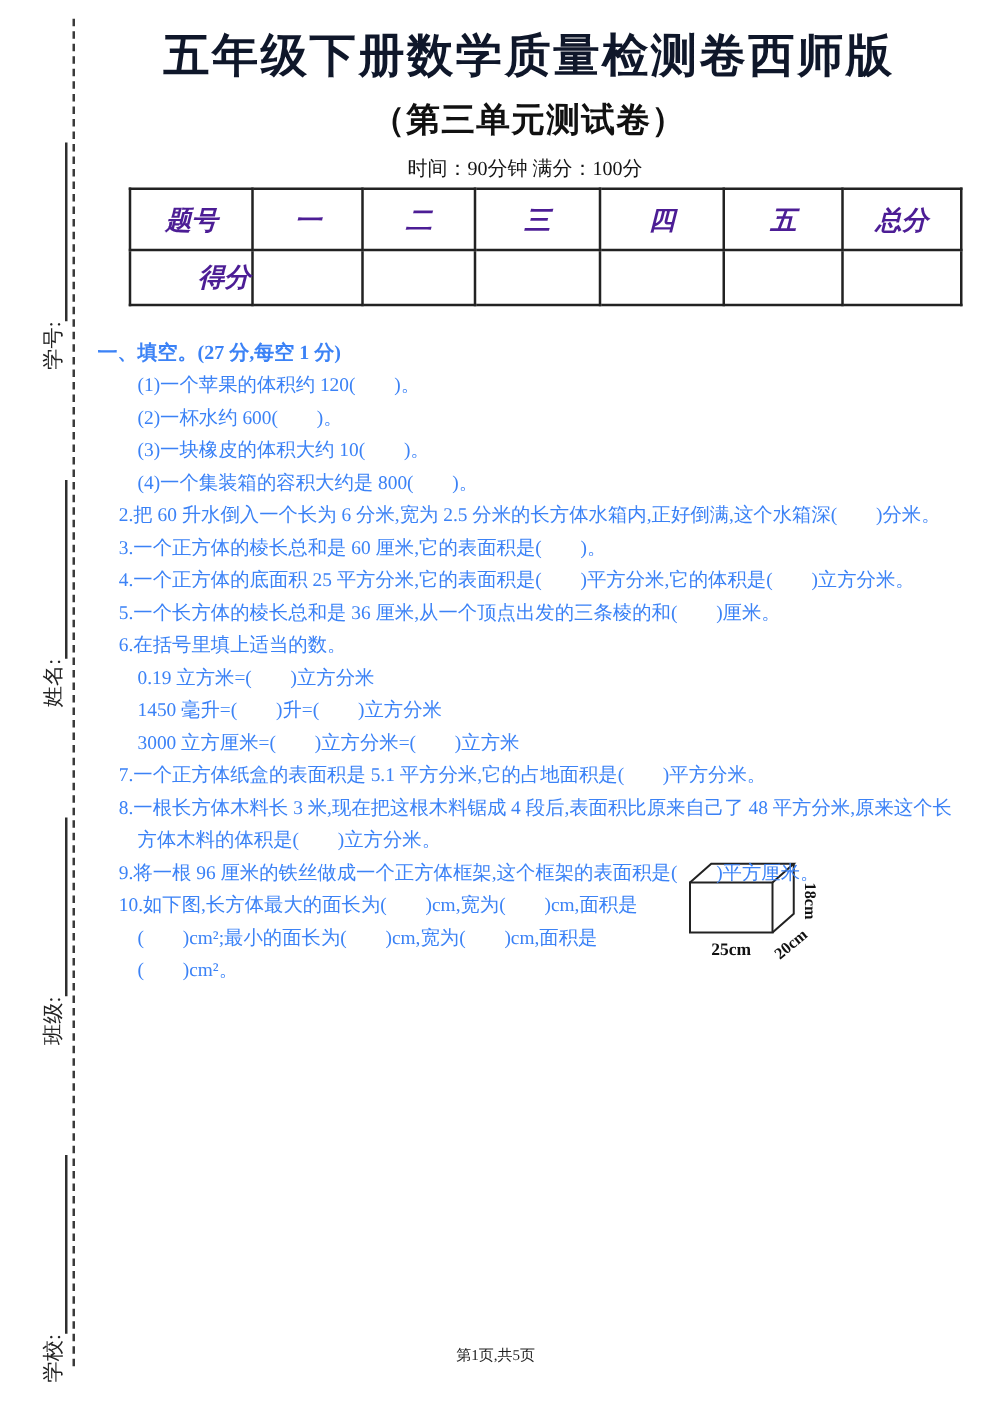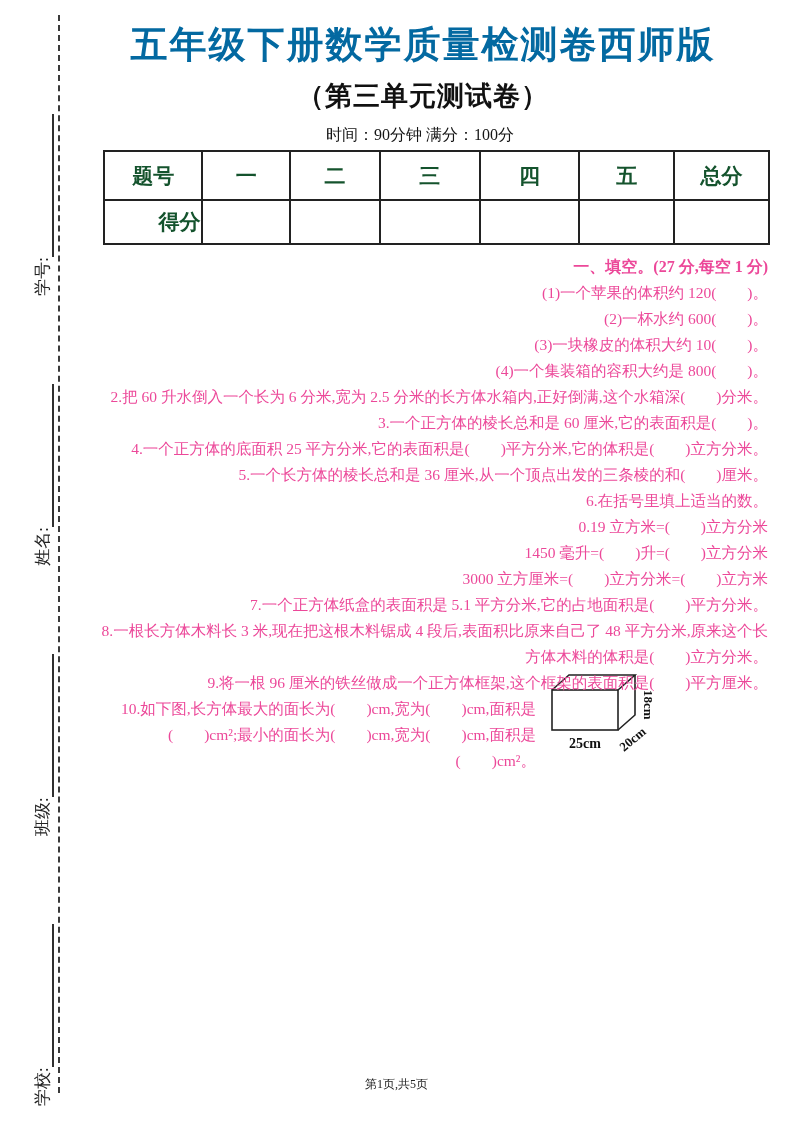--- a/index.html
+++ b/index.html
@@ -18,40 +18,40 @@
     transform:rotate(-90deg);transform-origin:0 0;
     display:flex;justify-content:space-between;align-items:center;
     font-size:17px;color:#222;
   }
   .stub-entry{display:flex;align-items:flex-end;}
   .stub-blank{display:inline-block;width:143px;height:15px;border-bottom:2px solid #2f2f2f;}
   
   .content{position:absolute;left:78px;top:0;width:690px;}
   .title{
     margin:20px 0 0 0;text-align:center;font-size:37px;font-weight:bold;
-    letter-spacing:2px;color:#0369a1;
+    letter-spacing:2px;color:#0f172a;
   }
   .subtitle{
     margin:8px 0 0 0;text-align:center;font-size:27px;font-weight:bold;
     letter-spacing:1px;color:#111;
   }
   .meta{margin:11px 6px 4px 0;text-align:center;font-size:16px;color:#151515;}
   table.score{
     border-collapse:collapse;table-layout:fixed;
     width:667px;margin-left:25px;
   }
   table.score td{
     border:2.2px solid #222;text-align:center;vertical-align:middle;
-    font-size:21px;font-weight:bold;color:#14532d;
+    font-size:21px;font-weight:bold;color:#4c1d95;font-style:italic;
   }
   tr.hdr td{height:45px;}
   tr.scr td{height:40px;}
   tr.scr td.lbl{font-weight:bold;text-align:right;}
   
-  .questions{margin-top:9px;font-size:15.5px;line-height:26px;color:#ec4899;width:690px;text-align:right;}
+  .questions{margin-top:25px;font-size:15.5px;line-height:26px;color:#3b82f6;width:690px;}
   .sec-title{font-weight:bold;font-size:16px;}
   .item{margin-left:17px;padding-left:15px;text-indent:-15px;}
   .sub{margin-left:32px;}
   
   .fig{
     float:right;width:126px;height:86px;
     margin:-28px 98px 0 8px;
   }
   .fig text{font-family:"Liberation Serif","DejaVu Serif",serif;font-weight:bold;fill:#111;}
   

